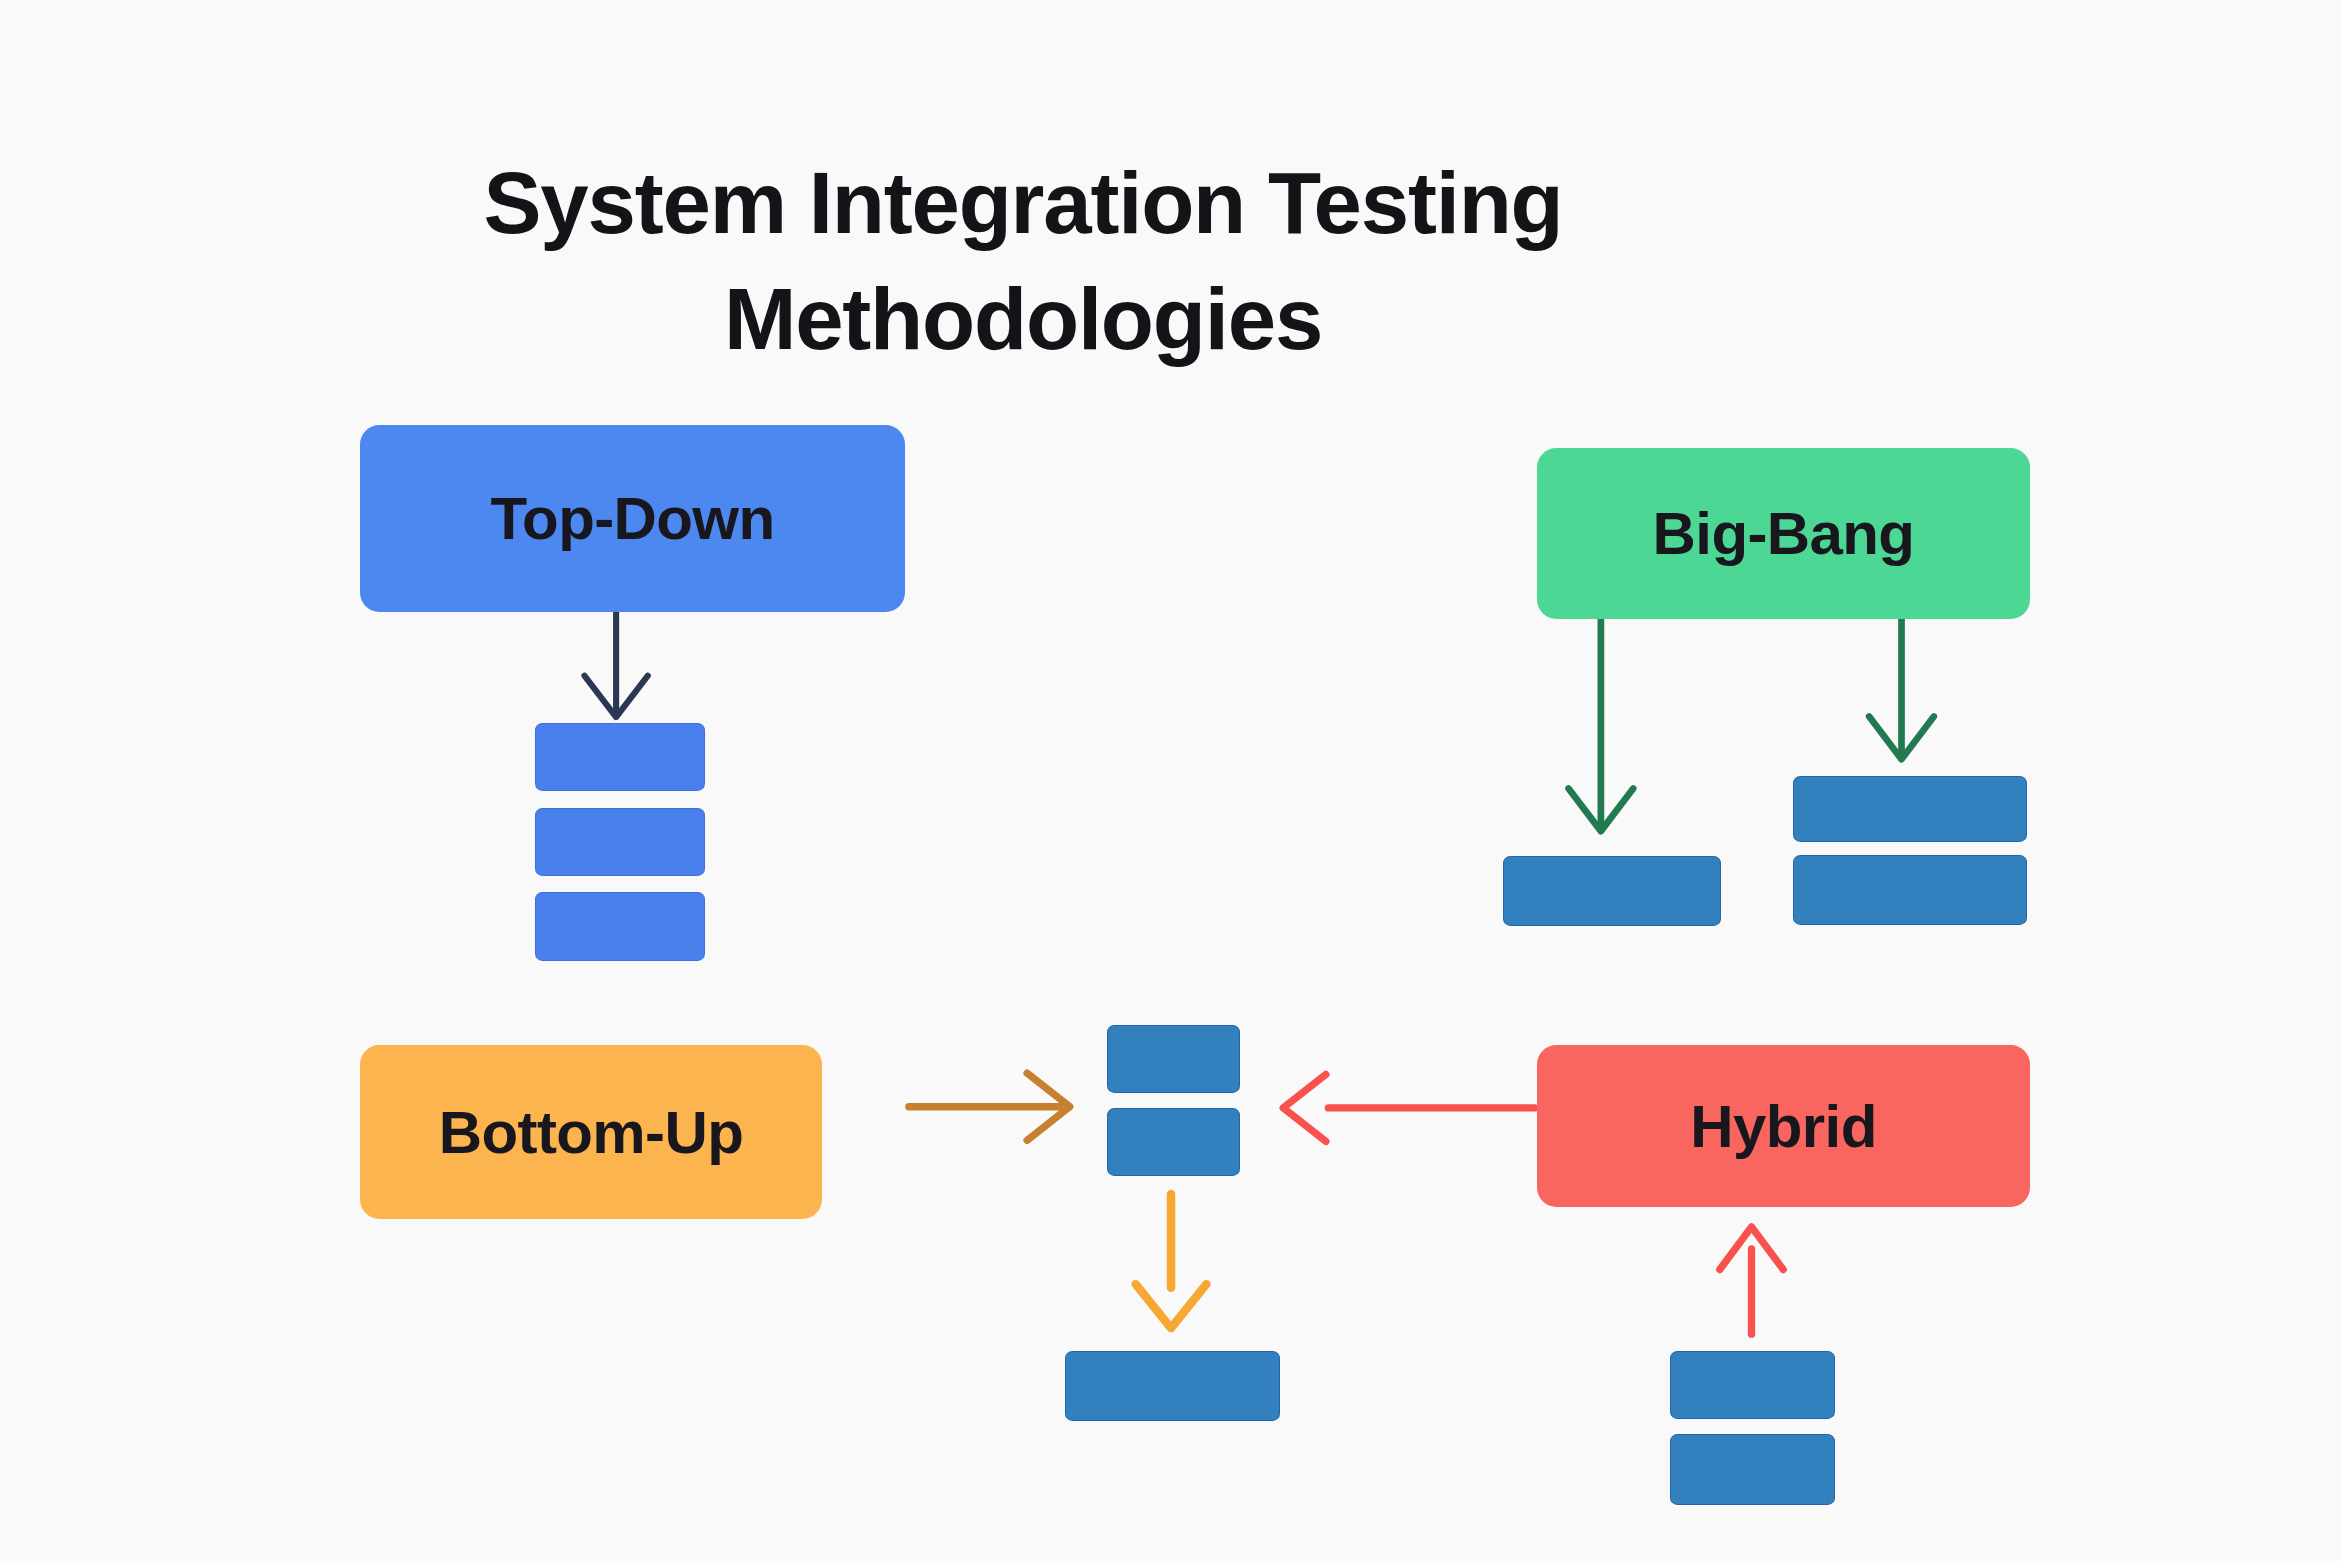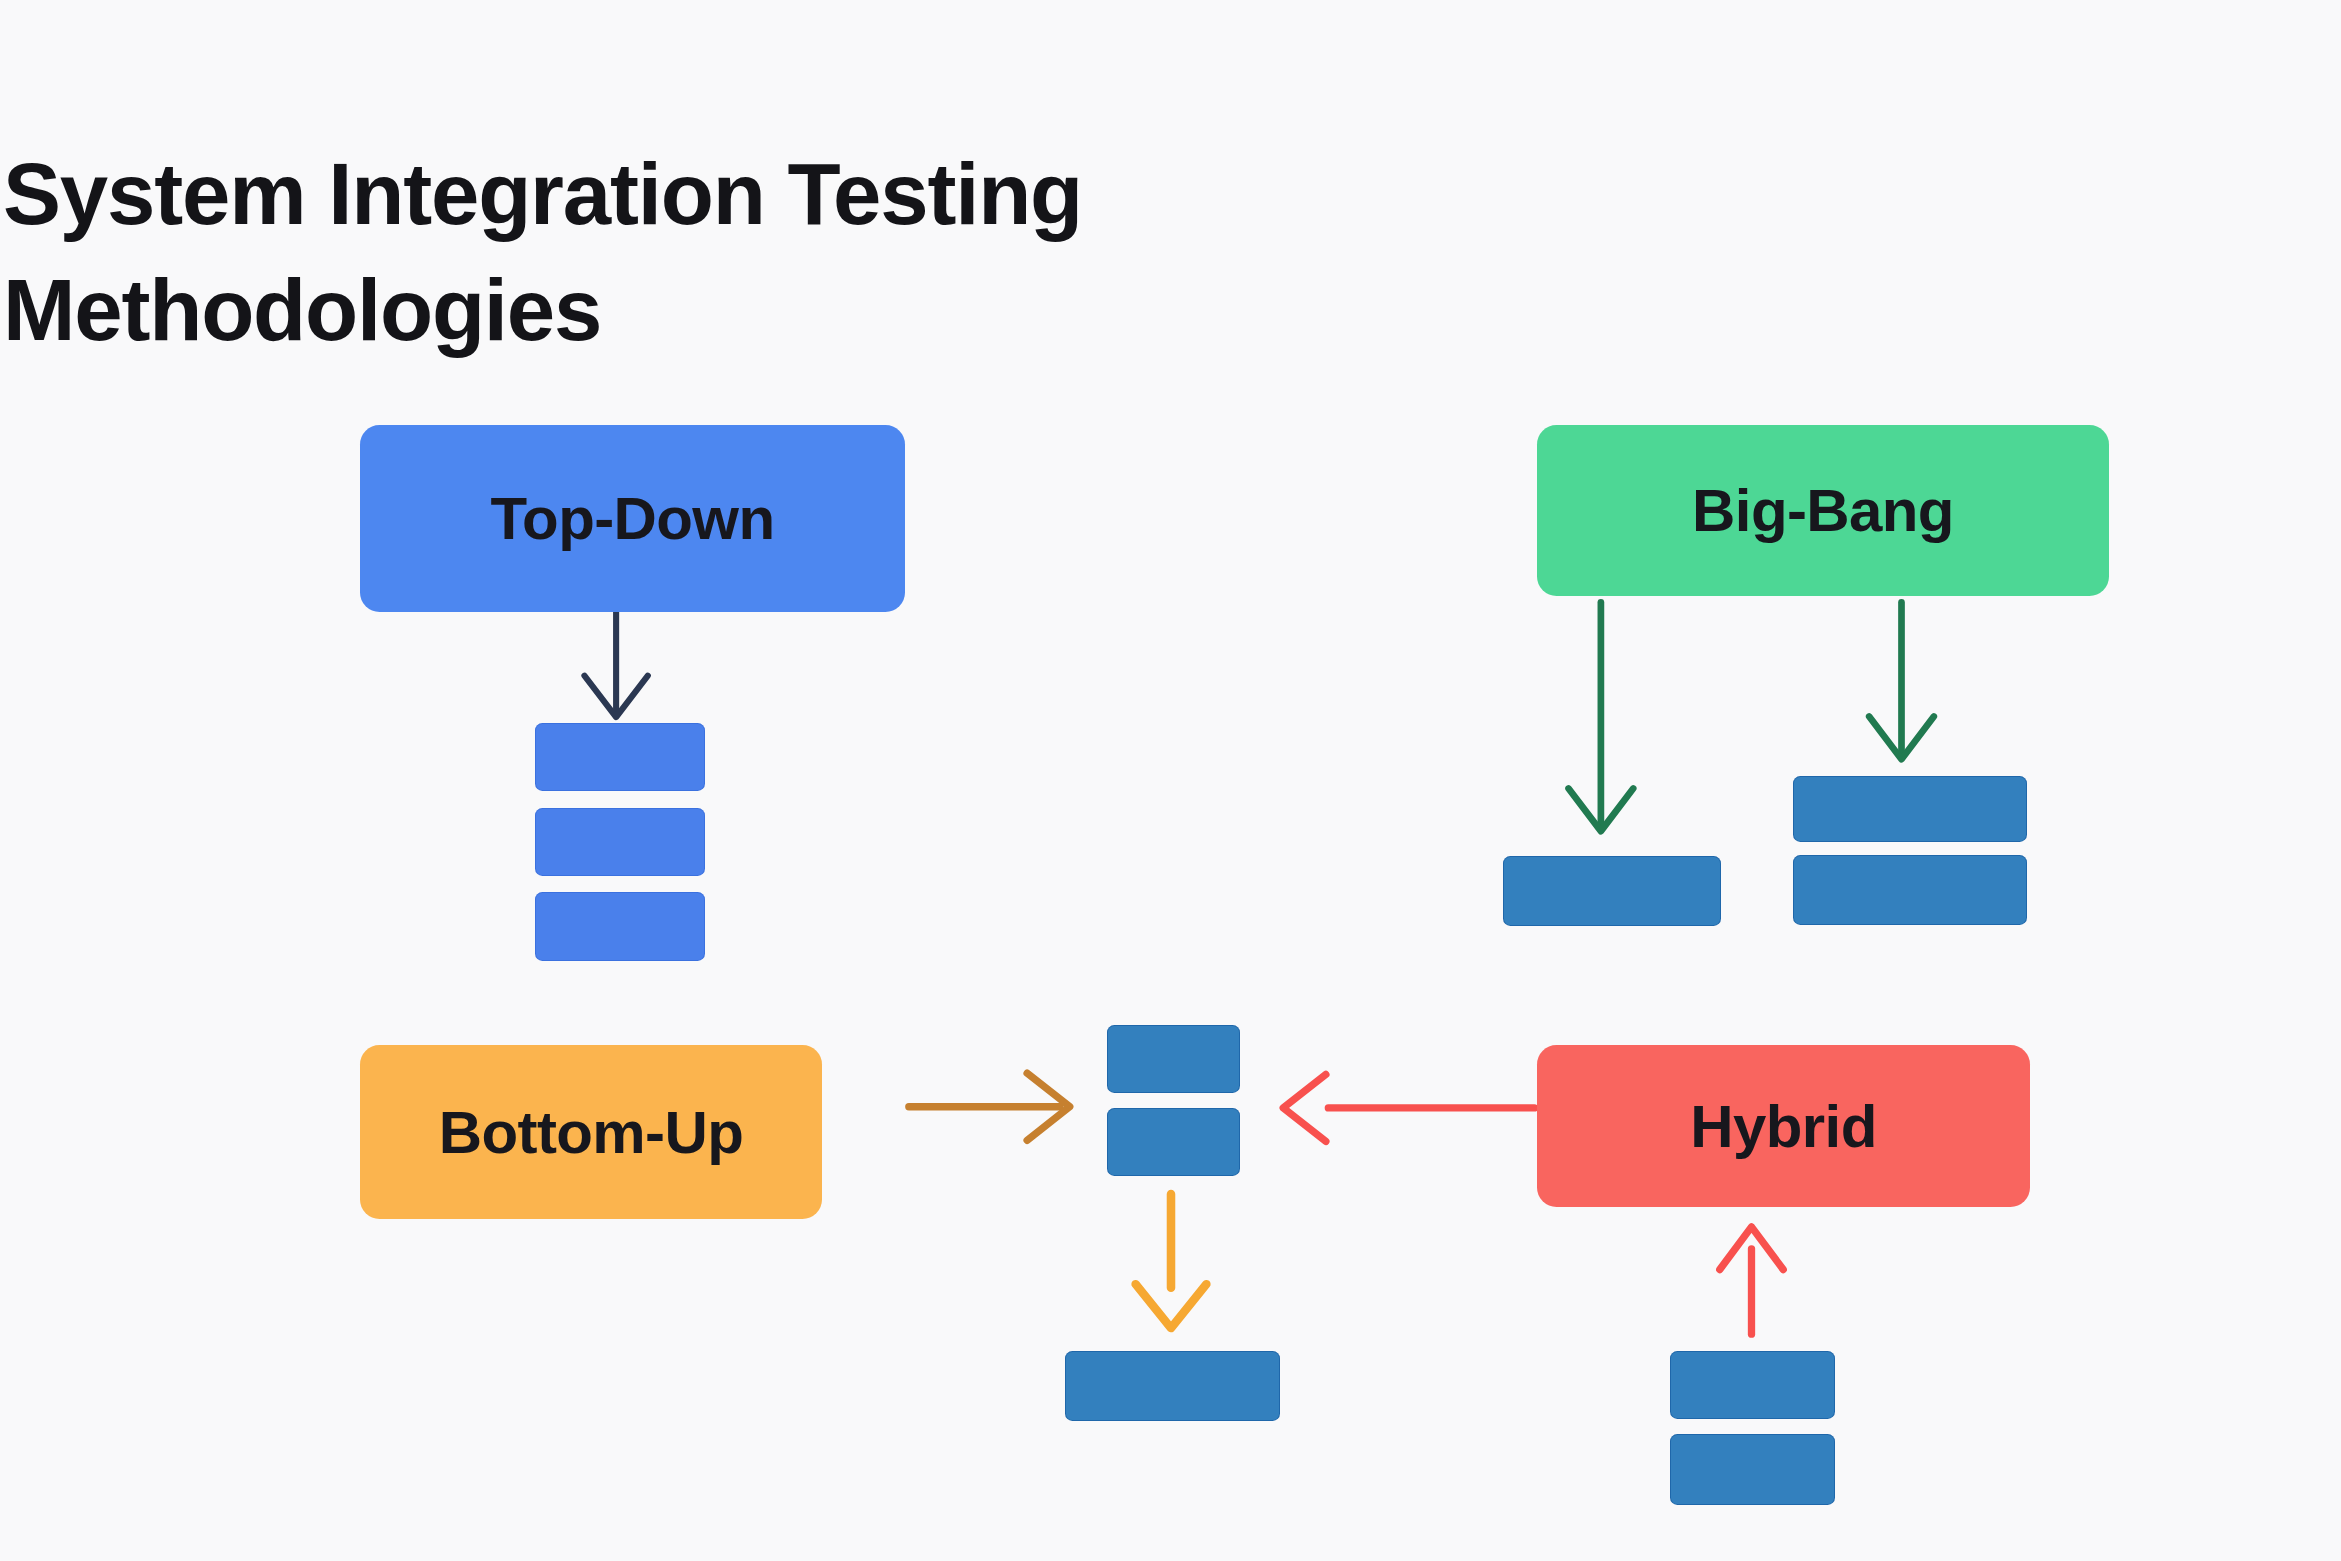--- a/index.html
+++ b/index.html
@@ -24,42 +24,42 @@
     top: 0;
     width: 2342px;
     height: 1561px;
     pointer-events: none;
   }
   .title {
     position: absolute;
     top: 133px;
     left: 0;
     width: 2022px;
-    margin: 3px;
-    text-align: left;
+    margin: 12px;
+    text-align: center;
     font-size: 87px;
     font-weight: 700;
     letter-spacing: -1.2px;
     line-height: 116px;
   }
   .title .tline {
     display: block;
   }
   .node {
     position: absolute;
     display: flex;
     align-items: center;
     justify-content: center;
     border-radius: 19.5px;
     font-size: 60px;
     font-weight: 700;
     letter-spacing: -0.6px;
   }
   .node-top-down  { left: 360px;  top: 425px;  width: 545px; height: 187px; }
-  .node-big-bang  { left: 1537px; top: 425px;  width: 572px; height: 171px; }
+  .node-big-bang  { left: 1537px; top: 448px;  width: 493px; height: 171px; }
   .node-bottom-up { left: 360px;  top: 1045px; width: 462px; height: 174px; }
   .node-hybrid    { left: 1537px; top: 1045px; width: 493px; height: 162px; }
 
   .module {
     position: absolute;
     border-radius: 7.3px;
   }
   .mod-bright { border: 1.8px solid rgba(47, 101, 214, 0.55); }
   .mod-steel  { border: 1.8px solid rgba(25, 95, 163, 0.75); }
 

